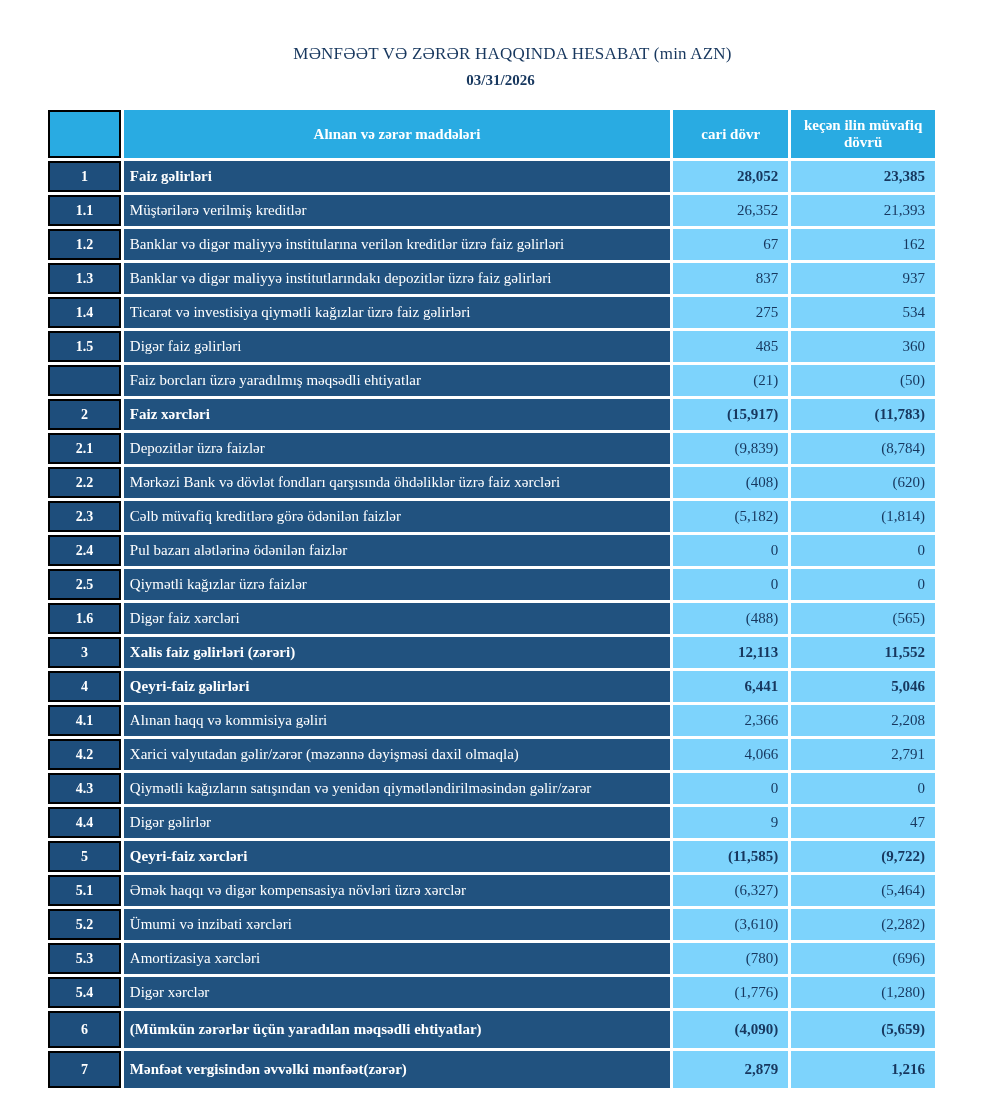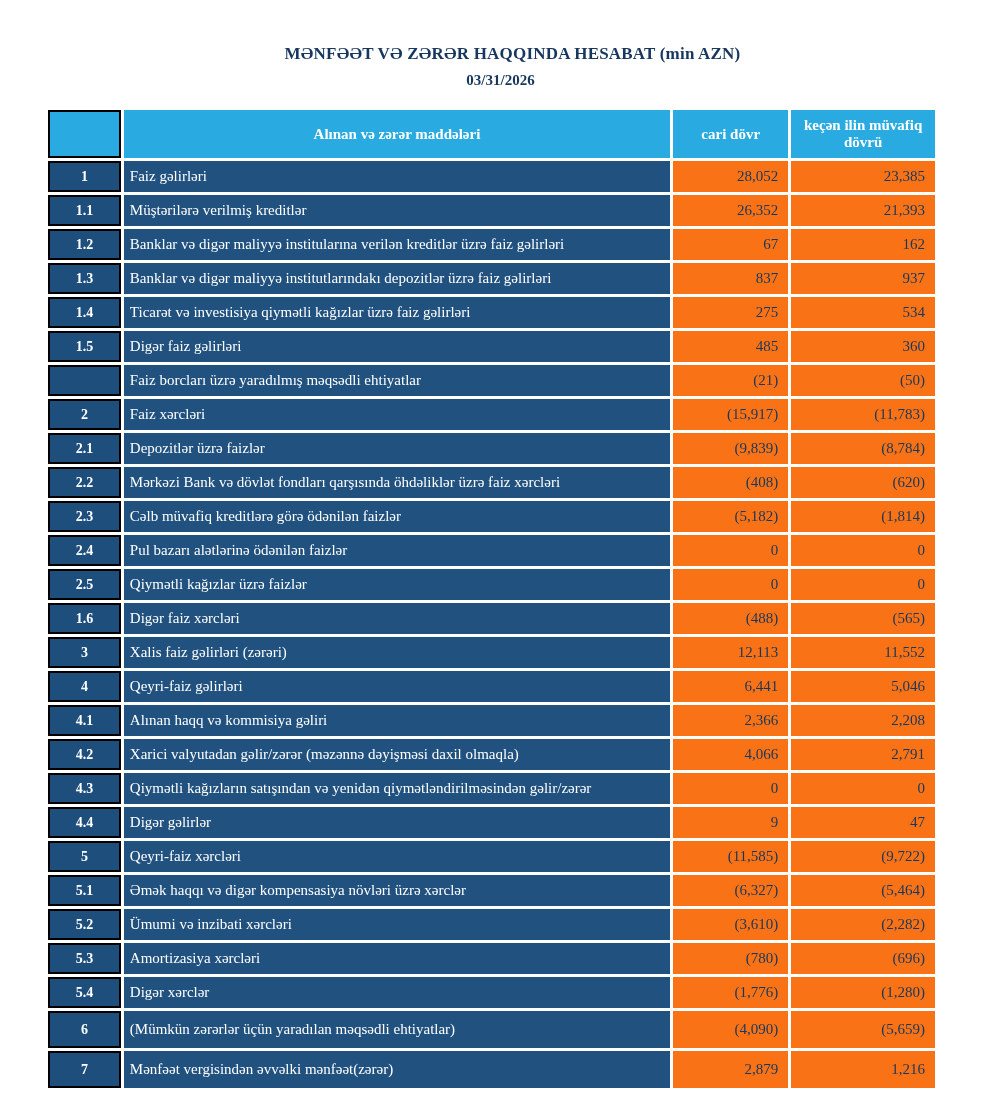--- a/index.html
+++ b/index.html
@@ -13,21 +13,21 @@
     font-family: "Liberation Serif", "DejaVu Serif", serif;
     color: #17375E;
     overflow: hidden;
   }
   .page { padding-top: 44px; }
 
   .title {
     margin: 0;
     text-align: center;
     font-size: 17px;
-    font-weight: bold;
+    font-weight: normal;
     color: #17375E;
     letter-spacing: 0.2px;
     padding-left: 24px;
   }
   .date {
     margin-top: 8px;
     text-align: center;
     font-size: 15px;
     font-weight: bold;
     color: #17375E;
@@ -68,27 +68,27 @@
   }
   td.item {
     background: #21527F;
     color: #ffffff;
     font-size: 15px;
     padding: 0 2px 0 6px;
     white-space: nowrap;
     overflow: hidden;
   }
   td.val {
-    background: #f97316;
+    background: #7dd3fc;
     color: #17375E;
     text-align: right;
     font-size: 15px;
     padding: 0 10px 0 2px;
   }
-  tr.section td.item, tr.section td.val { font-weight: normal; }
+  tr.section td.item, tr.section td.val { font-weight: bold; }
   tr.section td.no { font-weight: bold; }
   
   tbody tr:nth-child(n+26) td { height: 31px; }
 </style>
 </head>
 <body>
 
 <div class="page">
   <h1 class="title">MƏNFƏƏT VƏ ZƏRƏR HAQQINDA HESABAT (min AZN)</h1>
   <div class="date">03/31/2026</div>

